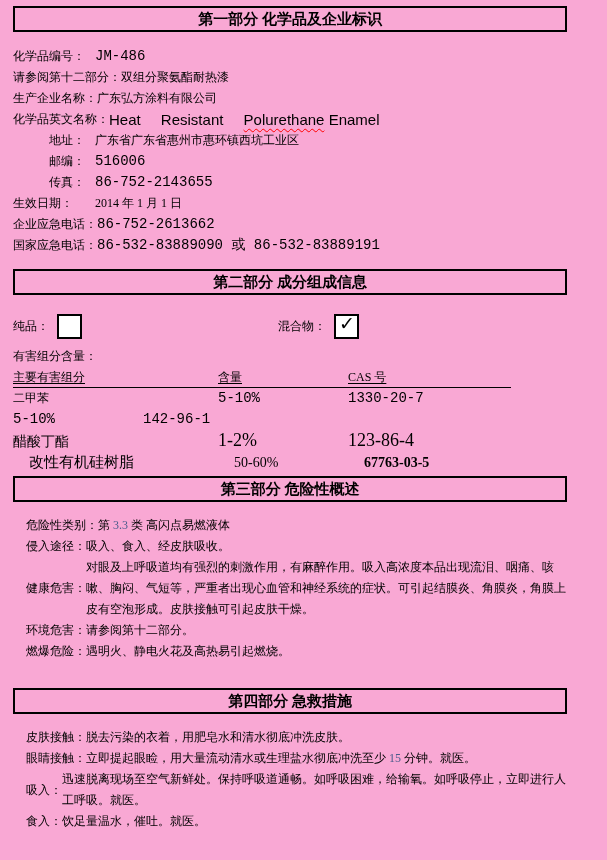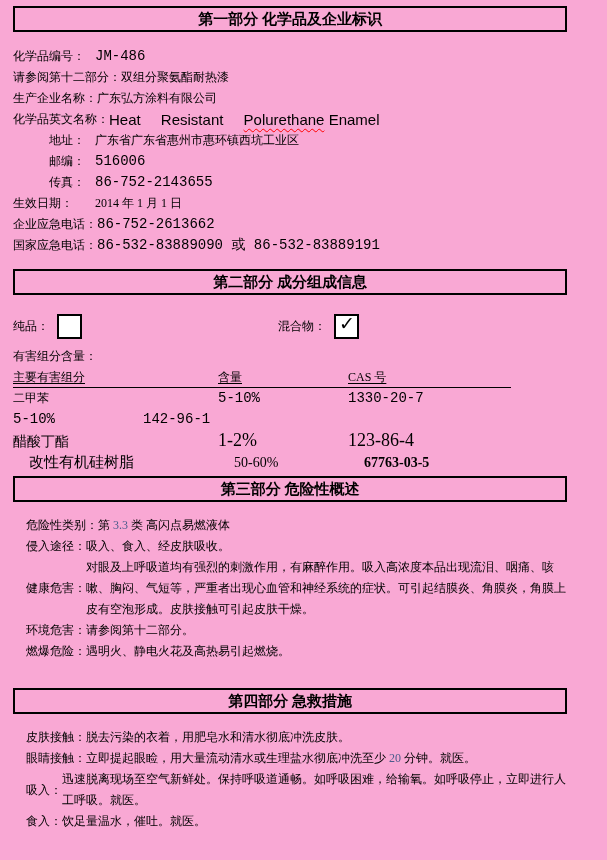--- a/index.html
+++ b/index.html
@@ -233,21 +233,21 @@
     <span>第四部分 急救措施</span>
   </div>
 
   <div class="content s4c">
     <div class="row para">
       <span class="lbl">皮肤接触：</span>
       <span class="val">脱去污染的衣着，用肥皂水和清水彻底冲洗皮肤。</span>
     </div>
     <div class="row para">
       <span class="lbl">眼睛接触：</span>
-      <span class="val"><span>立即提起眼睑，用大量流动清水或生理盐水彻底冲洗至少 </span><span class="num-accent">20</span><span> 分钟。就医。</span></span>
+      <span class="val"><span>立即提起眼睑，用大量流动清水或生理盐水彻底冲洗至少 </span><span class="num-accent">15</span><span> 分钟。就医。</span></span>
     </div>
     <div class="row para">
       <span class="lbl">吸入：</span>
       <span class="val">迅速脱离现场至空气新鲜处。保持呼吸道通畅。如呼吸困难，给输氧。如呼吸停止，立即进行人工呼吸。就医。</span>
     </div>
     <div class="row para">
       <span class="lbl">食入：</span>
       <span class="val">饮足量温水，催吐。就医。</span>
     </div>
   </div>

